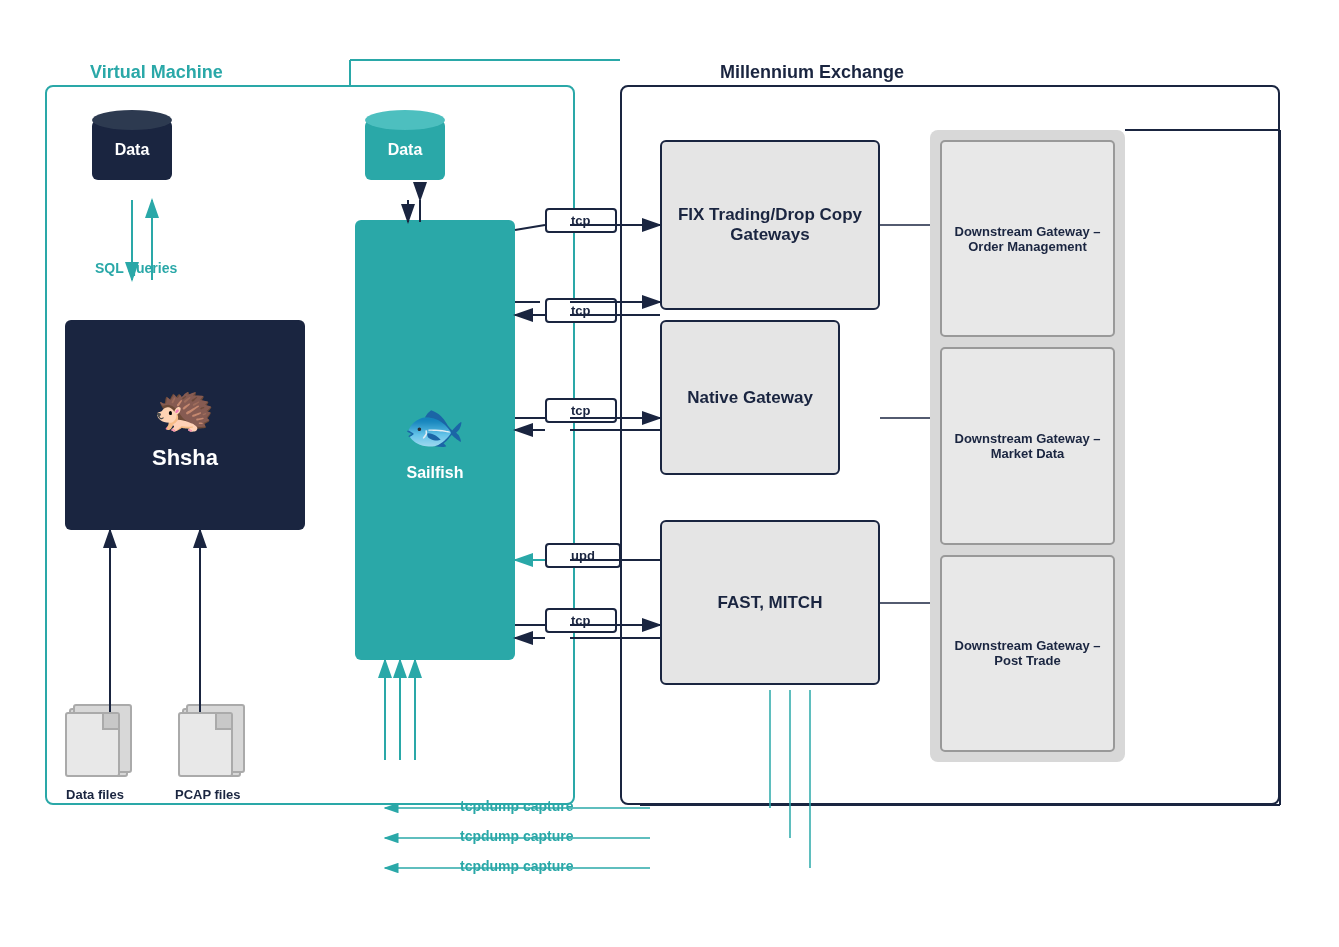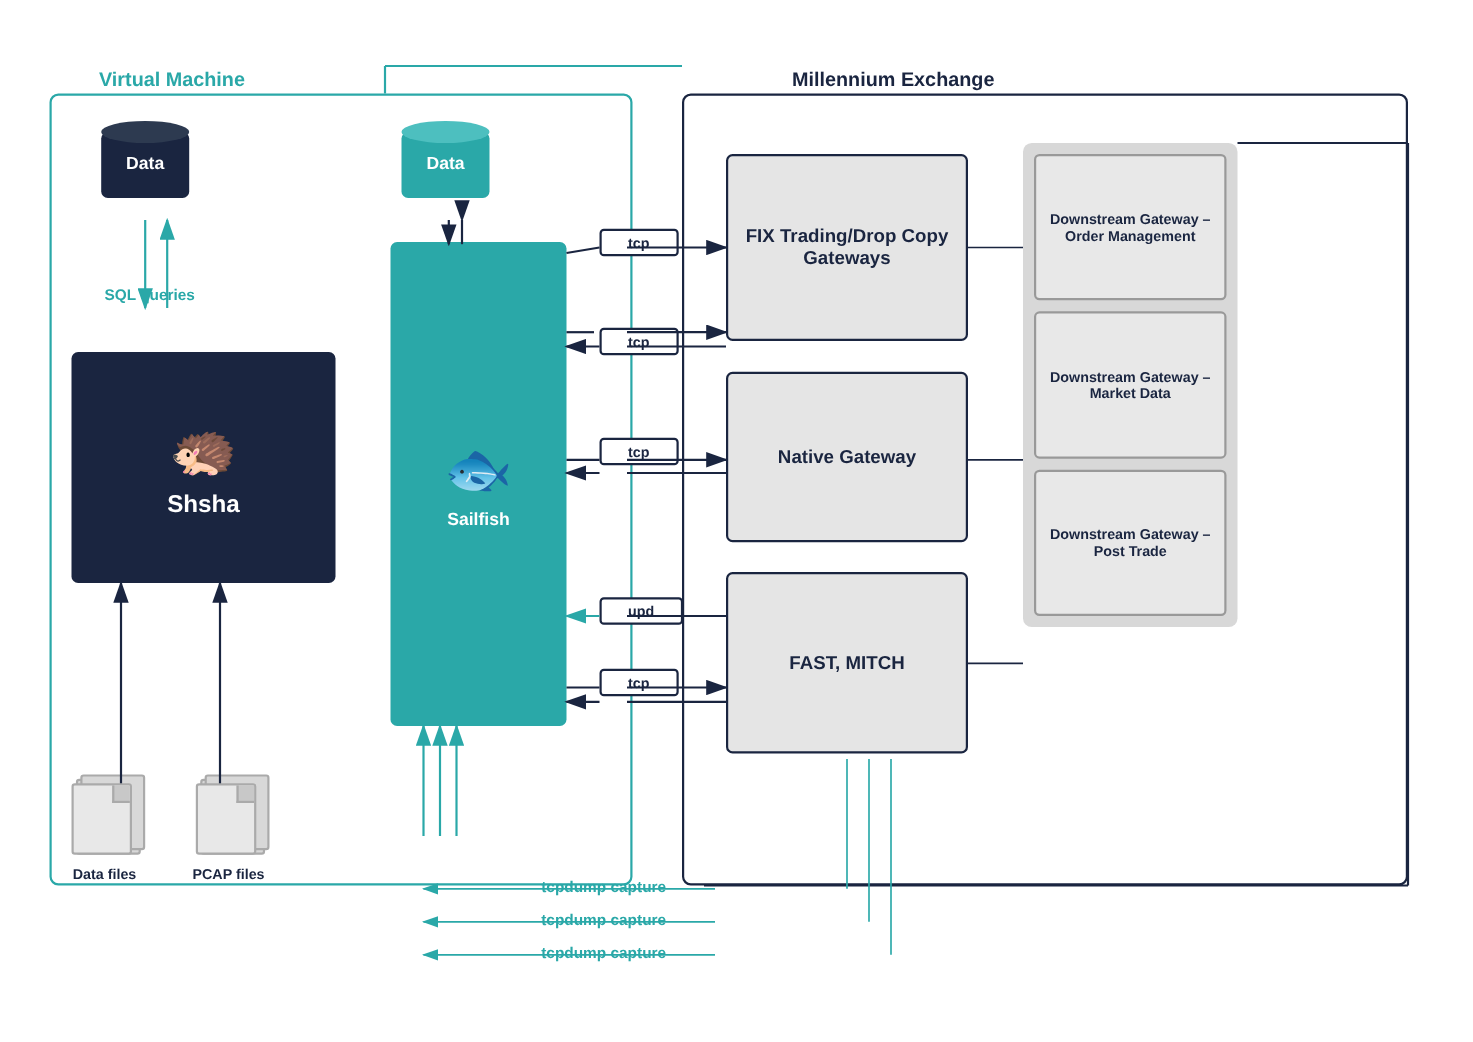--- a/index.html
+++ b/index.html
@@ -219,40 +219,40 @@
       font-size: 17px;
       color: #1a2540;
     }
     .fix-gw {
       top: 140px;
       left: 660px;
       width: 220px;
       height: 170px;
     }
     .native-gw {
-      top: 338px;
+      top: 320px;
       left: 660px;
-      width: 220px;
+      width: 180px;
       height: 155px;
       text-align: center;
     }
     .fast-mitch-gw {
       top: 520px;
       left: 660px;
       width: 220px;
       height: 165px;
     }
 
     
     .downstream-container {
       position: absolute;
       top: 130px;
       left: 930px;
       width: 195px;
-      height: 440px;
+      height: 632px;
       background: #d8d8d8;
       border-radius: 8px;
       padding: 10px;
       display: flex;
       flex-direction: column;
       gap: 10px;
     }
     .ds-box {
       background: #e8e8e8;
       border: 2px solid #999;
@@ -298,21 +298,20 @@
       top: 260px;
       left: 95px;
     }
 
     
     .tcpdump-label {
       position: absolute;
       color: #2aa8a8;
       font-size: 14px;
       font-weight: bold;
-      margin-left: 32px;
     }
 
   </style>
 </head>
 <body>
 
 <div class="diagram-container">
 
   <div class="vm-border"></div>
 

